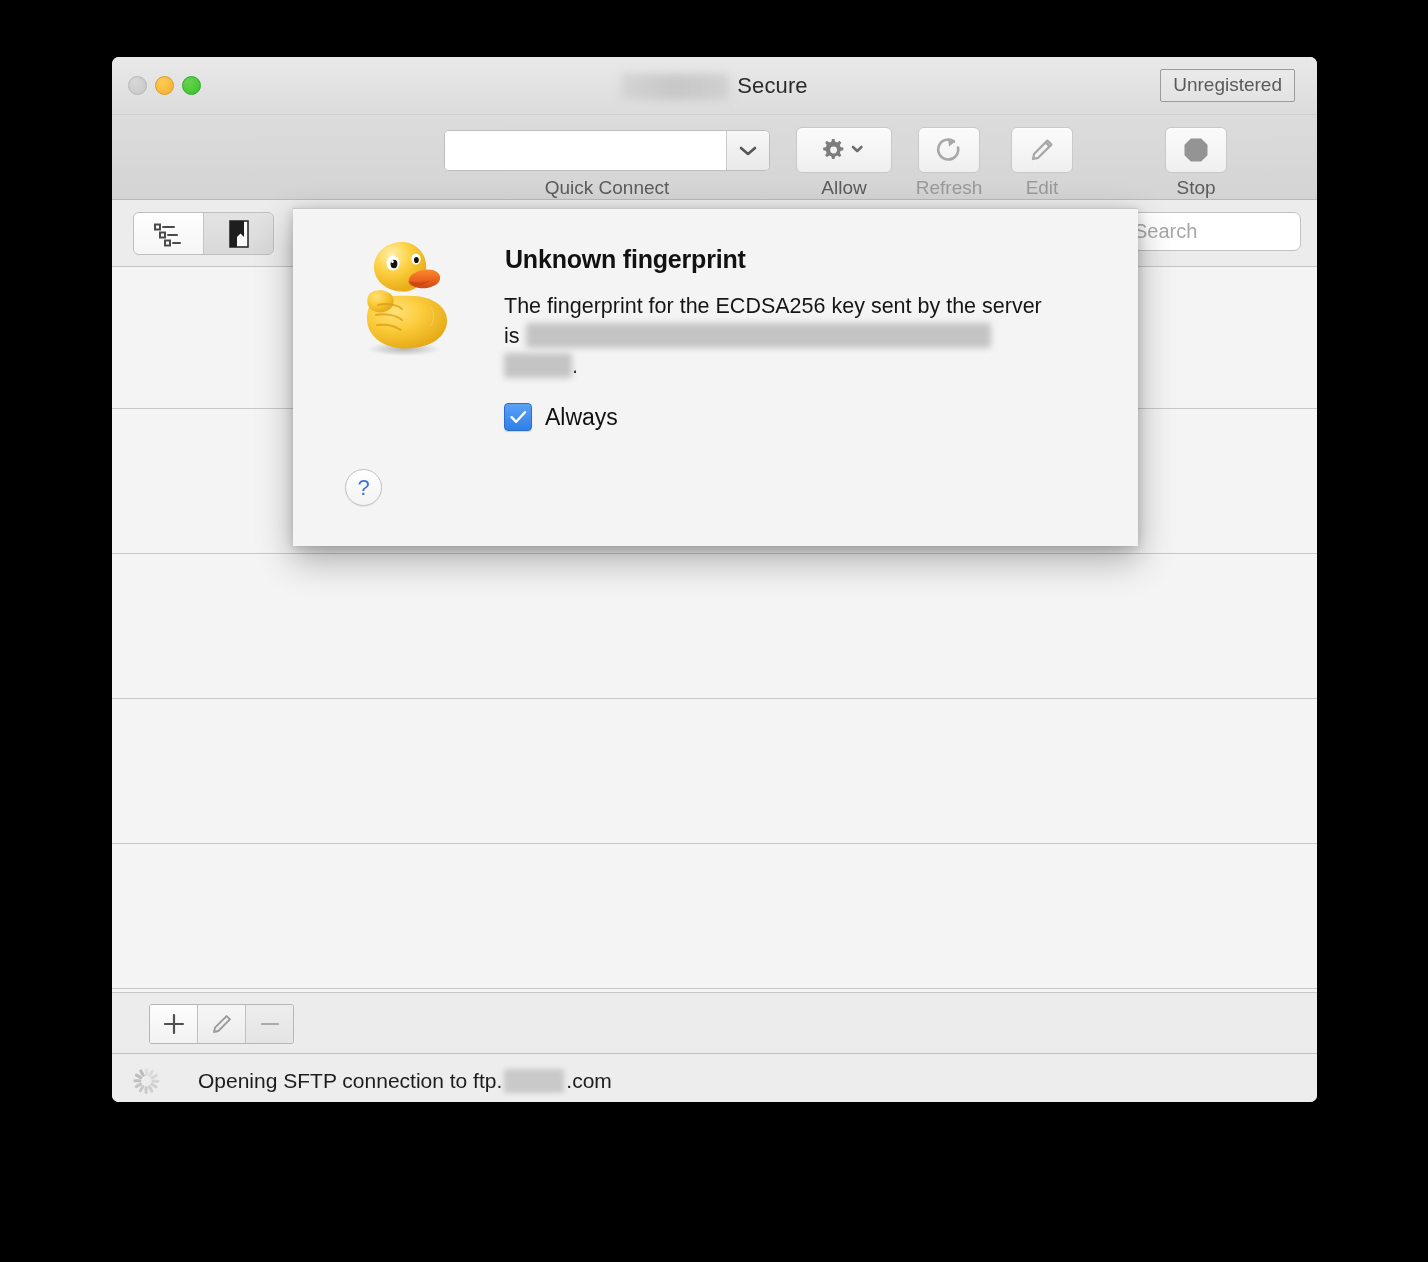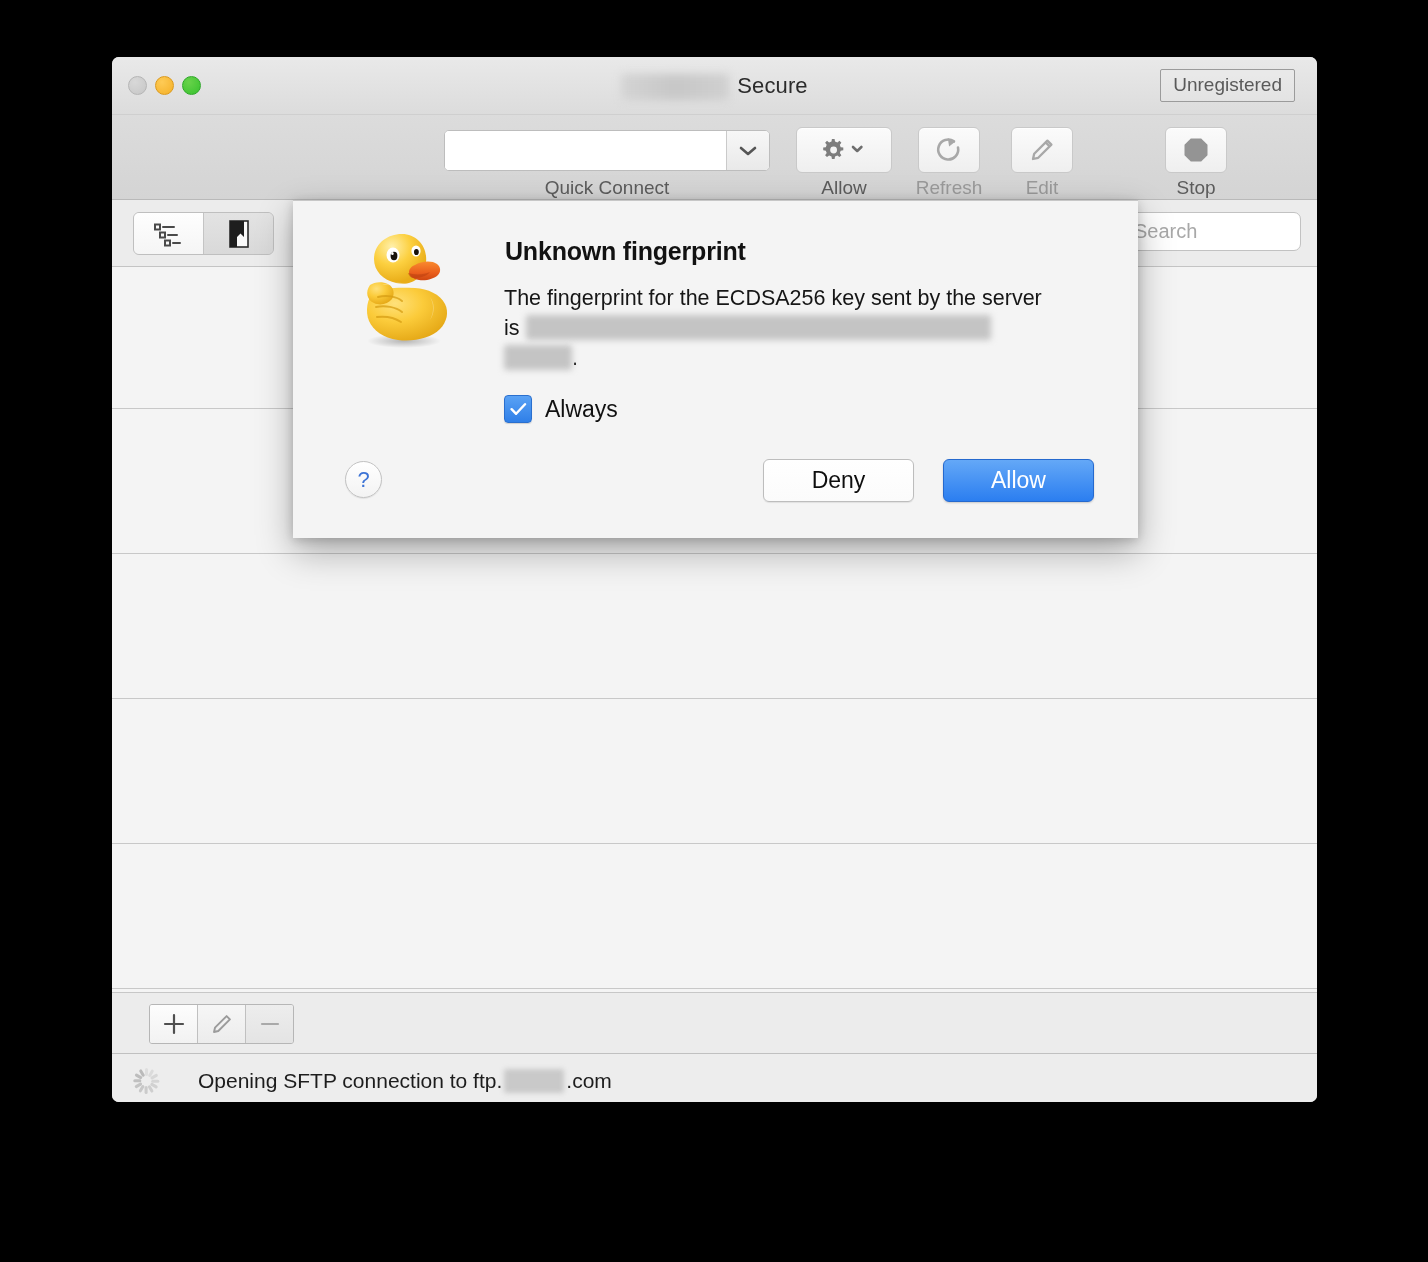--- a/index.html
+++ b/index.html
@@ -83,21 +83,21 @@
   .statusbar{position:relative;height:53px;background:#ededed;border-top:1px solid #c0c0c0;
      display:flex;align-items:center;gap:24px;}
   .spinner{margin-left:20px;width:28px;height:28px;position:relative;}
   .spinner i{position:absolute;left:13px;top:1px;width:2.6px;height:8px;border-radius:2px;
      background:#b4b4b4;transform-origin:1.3px 13px;display:block;}
   .statustext{margin-left:14px;font-size:21px;color:#1d1d1d;display:flex;align-items:center;}
   .blurdom{display:inline-block;width:60px;height:24px;background:#c9c9c9;
      filter:blur(2.5px);border-radius:2px;margin:0 2px;}
 
   
-  .sheet{position:absolute;left:293px;top:200px;width:845px;height:337px;
+  .sheet{position:absolute;left:293px;top:208px;width:845px;height:337px;
      background:#f4f4f4;border-top:1px solid #c7c7c7;
      box-shadow:0 14px 34px rgba(0,0,0,.30), 0 2px 10px rgba(0,0,0,.18);}
   .duck{position:absolute;left:59px;top:24px;width:98px;height:125px;}
   .sheet h1{position:absolute;left:212px;top:36px;margin:0;font-size:25px;
      font-weight:bold;color:#121212;letter-spacing:-.2px;}
   .sheetbody{position:absolute;left:211px;top:82px;width:545px;font-size:21.5px;
      line-height:30px;color:#161616;}
   .fpblur1{display:inline-block;width:465px;height:25px;background:#c4c4c4;
      filter:blur(3px);border-radius:2px;vertical-align:-5px;}
   .fpblur2{display:inline-block;width:68px;height:25px;background:#c4c4c4;
@@ -342,20 +342,16 @@
       <span class="cbox">
         <svg width="17" height="14" viewBox="0 0 17 14">
             <path d="M1.6 7.2l4.5 4.6L15 2.2" fill="none" stroke="#fff" stroke-width="2.4" stroke-linecap="round" stroke-linejoin="round"></path>
           </svg>
       </span>
       <span class="alwayslbl">Always</span>
     </div>
 
     <div class="helpbtn">?</div>
 
-    <div class="sbtns">
-      <div class="sbtn">Deny</div>
-      <div class="sbtn primary">Allow</div>
-    </div>
 
   </div>
 
 </div>
 
 </body></html>

